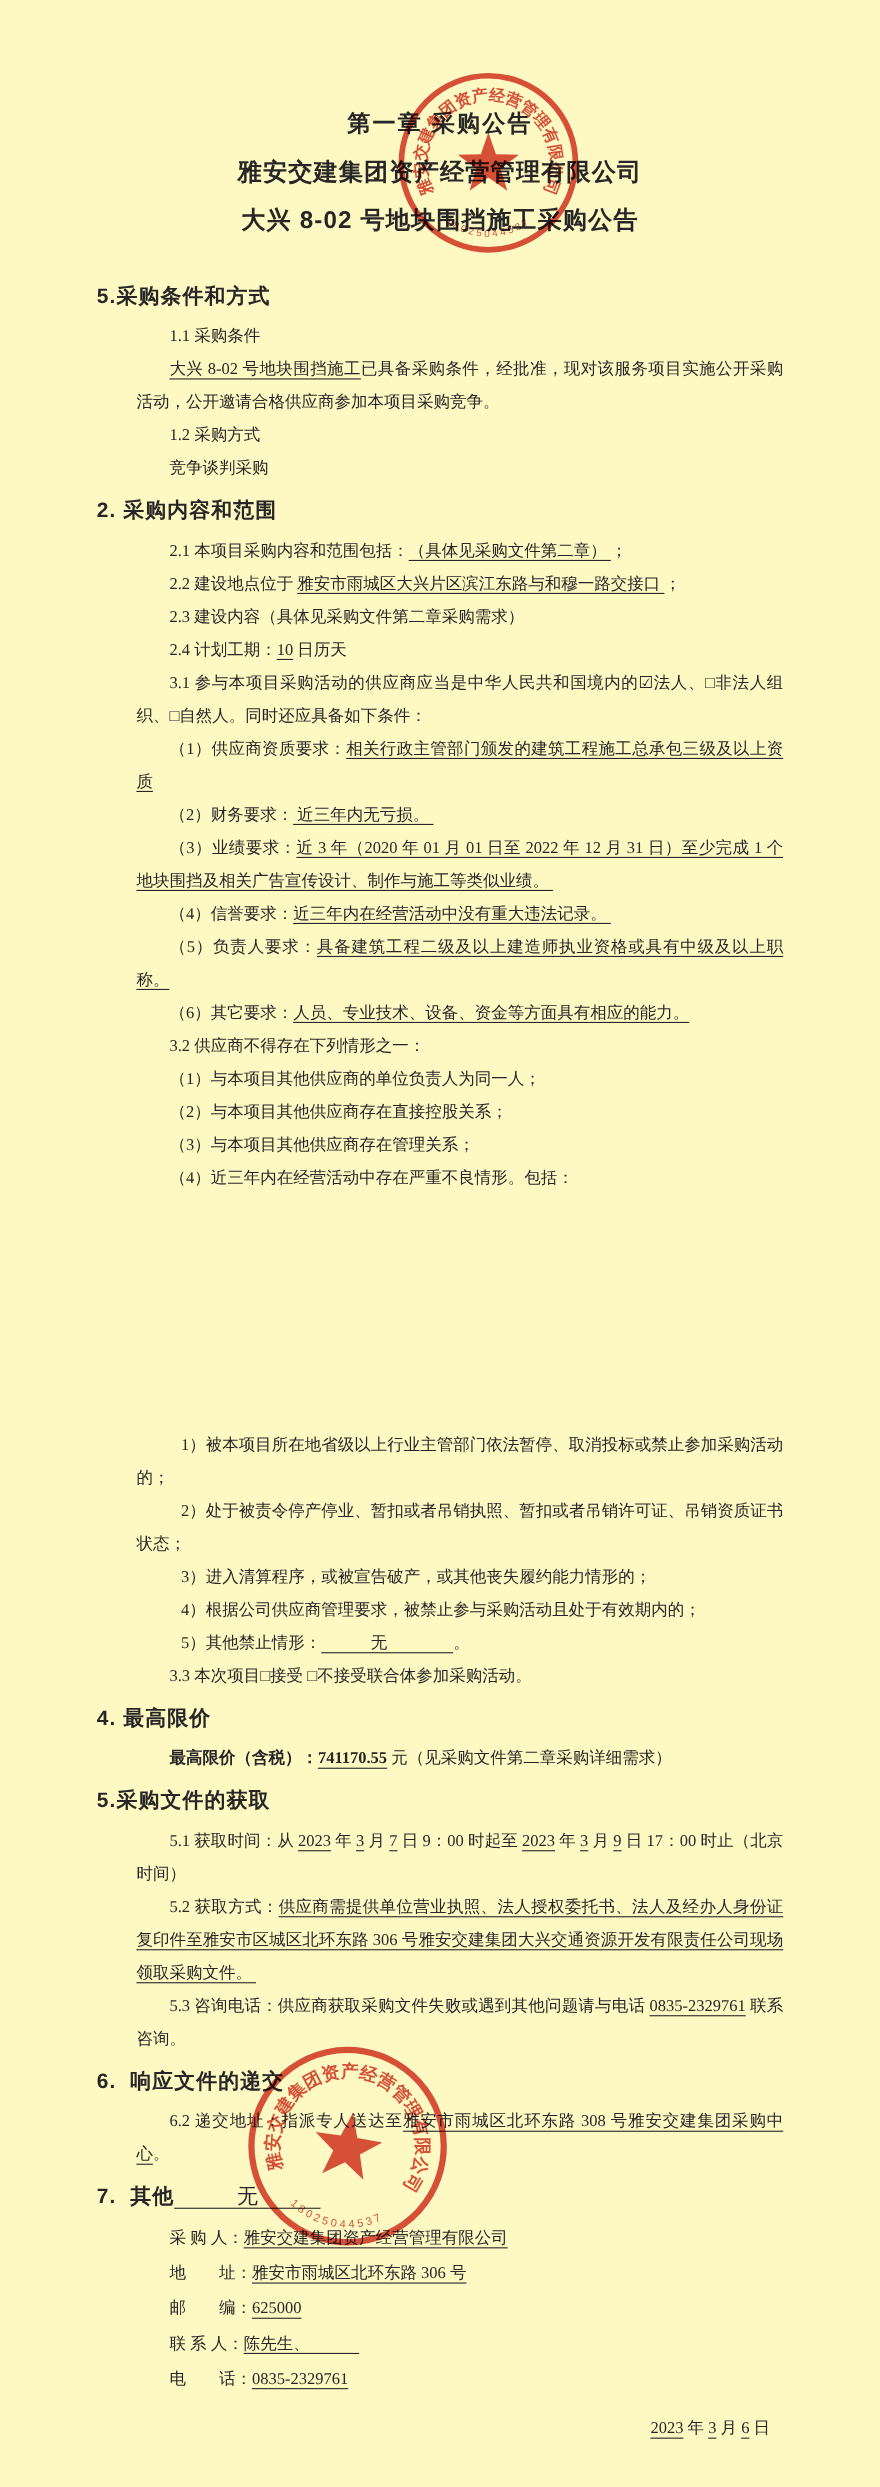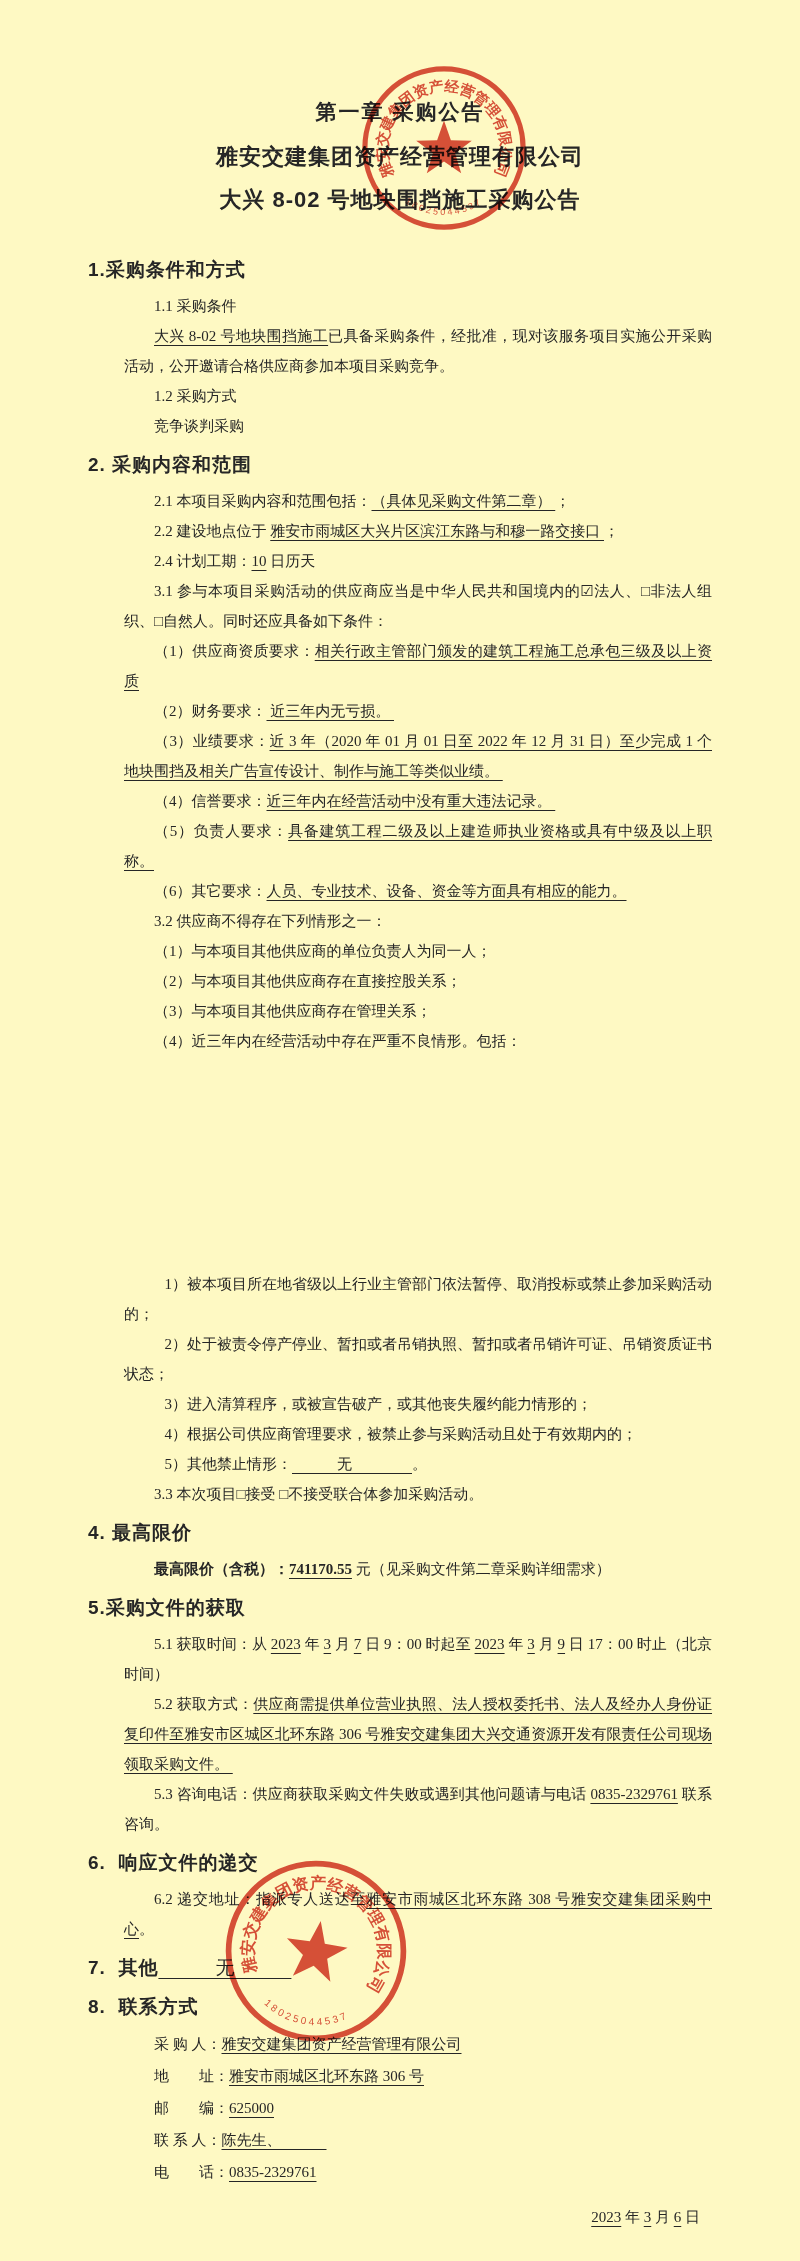--- a/index.html
+++ b/index.html
@@ -94,28 +94,29 @@
 
 <div class="page">
 
   <div class="titles">
     <div class="t-chapter">第一章 采购公告</div>
     <div class="t-company">雅安交建集团资产经营管理有限公司</div>
     <div class="t-project">大兴 8-02 号地块围挡施工采购公告</div>
   </div>
 
   <div class="doc-body" id="doc-body">
-      <div class="line sec"><span class="b">1.采购条件和方式</span></div>
+      <div class="line sec"><span class="b">5.采购条件和方式</span></div>
       <div class="line p"><span>1.1 采购条件</span></div>
       <div class="line p"><span class="u">大兴 8-02 号地块围挡施工</span><span>已具备采购条件，经批准，现对该服务项目实施公开采购活动，公开邀请合格供应商参加本项目采购竞争。</span></div>
       <div class="line p"><span>1.2 采购方式</span></div>
       <div class="line p"><span>竞争谈判采购</span></div>
       <div class="line sec"><span class="b">2. 采购内容和范围</span></div>
       <div class="line p"><span>2.1 本项目采购内容和范围包括：</span><span class="u">（具体见采购文件第二章） </span><span>；</span></div>
       <div class="line p"><span>2.2 建设地点位于 </span><span class="u">雅安市雨城区大兴片区滨江东路与和穆一路交接口 </span><span>；</span></div>
+      <div class="line p"><span>2.3 建设内容（具体见采购文件第二章采购需求）</span></div>
       <div class="line p"><span>2.4 计划工期：</span><span class="u">10</span><span> 日历天</span></div>
       <div class="line p"><span>3.1 参与本项目采购活动的供应商应当是中华人民共和国境内的☑法人、□非法人组织、□自然人。同时还应具备如下条件：</span></div>
       <div class="line p"><span>（1）供应商资质要求：</span><span class="u">相关行政主管部门颁发的建筑工程施工总承包三级及以上资质</span></div>
       <div class="line p"><span>（2）财务要求：</span><span class="u"> 近三年内无亏损。 </span></div>
       <div class="line p"><span>（3）业绩要求：</span><span class="u">近 3 年（2020 年 01 月 01 日至 2022 年 12 月 31 日）至少完成 1 个地块围挡及相关广告宣传设计、制作与施工等类似业绩。 </span></div>
       <div class="line p"><span>（4）信誉要求：</span><span class="u">近三年内在经营活动中没有重大违法记录。 </span></div>
       <div class="line p"><span>（5）负责人要求：</span><span class="u">具备建筑工程二级及以上建造师执业资格或具有中级及以上职称。</span></div>
       <div class="line p"><span>（6）其它要求：</span><span class="u">人员、专业技术、设备、资金等方面具有相应的能力。</span></div>
       <div class="line p"><span>3.2 供应商不得存在下列情形之一：</span></div>
       <div class="line p"><span>（1）与本项目其他供应商的单位负责人为同一人；</span></div>
@@ -131,21 +132,20 @@
       <div class="line p"><span>3.3 本次项目□接受 □不接受联合体参加采购活动。</span></div>
       <div class="line sec"><span class="b">4. 最高限价</span></div>
       <div class="line p"><span class="b">最高限价（含税）：</span><span class="u b">741170.55</span><span> 元（见采购文件第二章采购详细需求）</span></div>
       <div class="line sec"><span class="b">5.采购文件的获取</span></div>
       <div class="line p"><span>5.1 获取时间：从 </span><span class="u">2023</span><span> 年 </span><span class="u">3</span><span> 月 </span><span class="u">7</span><span> 日 9：00 时起至 </span><span class="u">2023</span><span> 年 </span><span class="u">3</span><span> 月 </span><span class="u">9</span><span> 日 17：00 时止（北京时间）</span></div>
       <div class="line p"><span>5.2 获取方式：</span><span class="u">供应商需提供单位营业执照、法人授权委托书、法人及经办人身份证复印件至雅安市区城区北环东路 306 号雅安交建集团大兴交通资源开发有限责任公司现场领取采购文件。 </span></div>
       <div class="line p"><span>5.3 咨询电话：供应商获取采购文件失败或遇到其他问题请与电话 </span><span class="u">0835-2329761</span><span> 联系咨询。</span></div>
       <div class="line sec"><span class="b">6.  响应文件的递交</span></div>
       <div class="line p"><span>6.2 递交地址：指派专人送达至</span><span class="u">雅安市雨城区北环东路 308 号雅安交建集团采购中心</span><span>。</span></div>
       <div class="line sec"><span class="b">7.  其他</span><span class="u">　　　无　　　</span></div>
-      <div class="line sec"><span class="b">8.  联系方式</span></div>
       <div class="line p contact"><span>采 购 人：</span><span class="u">雅安交建集团资产经营管理有限公司</span></div>
       <div class="line p contact"><span>地　　址：</span><span class="u">雅安市雨城区北环东路 306 号</span></div>
       <div class="line p contact"><span>邮　　编：</span><span class="u">625000</span></div>
       <div class="line p contact"><span>联 系 人：</span><span class="u">陈先生、　　　</span></div>
       <div class="line p contact"><span>电　　话：</span><span class="u">0835-2329761</span></div>
       <div class="line p date"><span class="u">2023</span><span> 年 </span><span class="u">3</span><span> 月 </span><span class="u">6</span><span> 日</span></div>
     </div>
 
   <div class="seal seal-top">
     <svg viewBox="0 0 200 200" aria-hidden="true">

